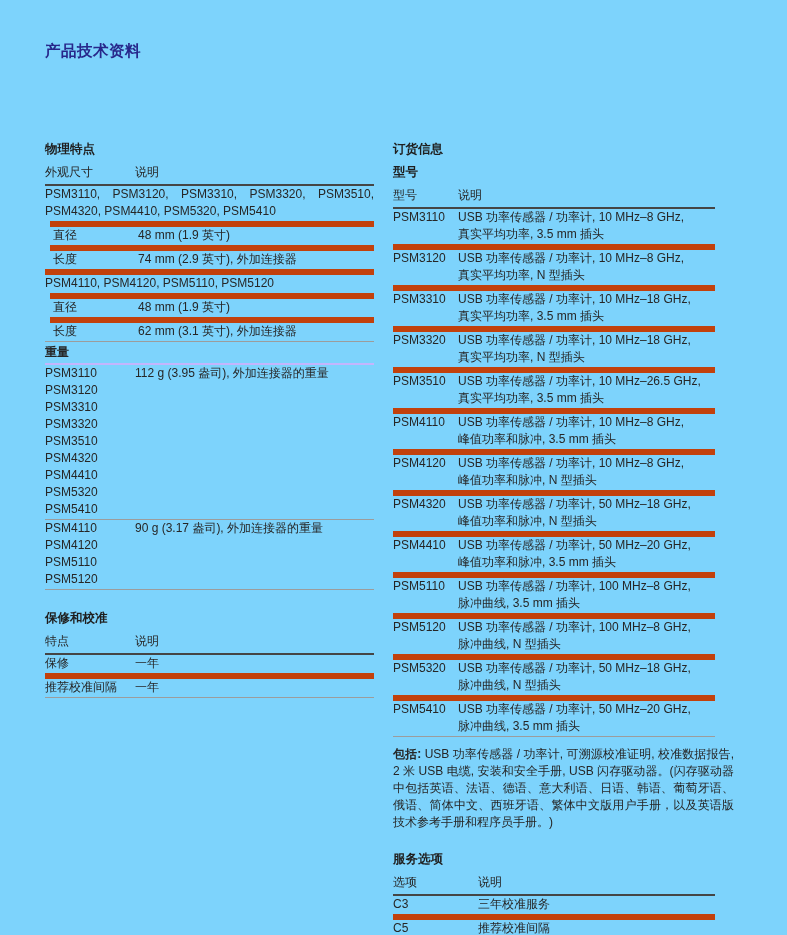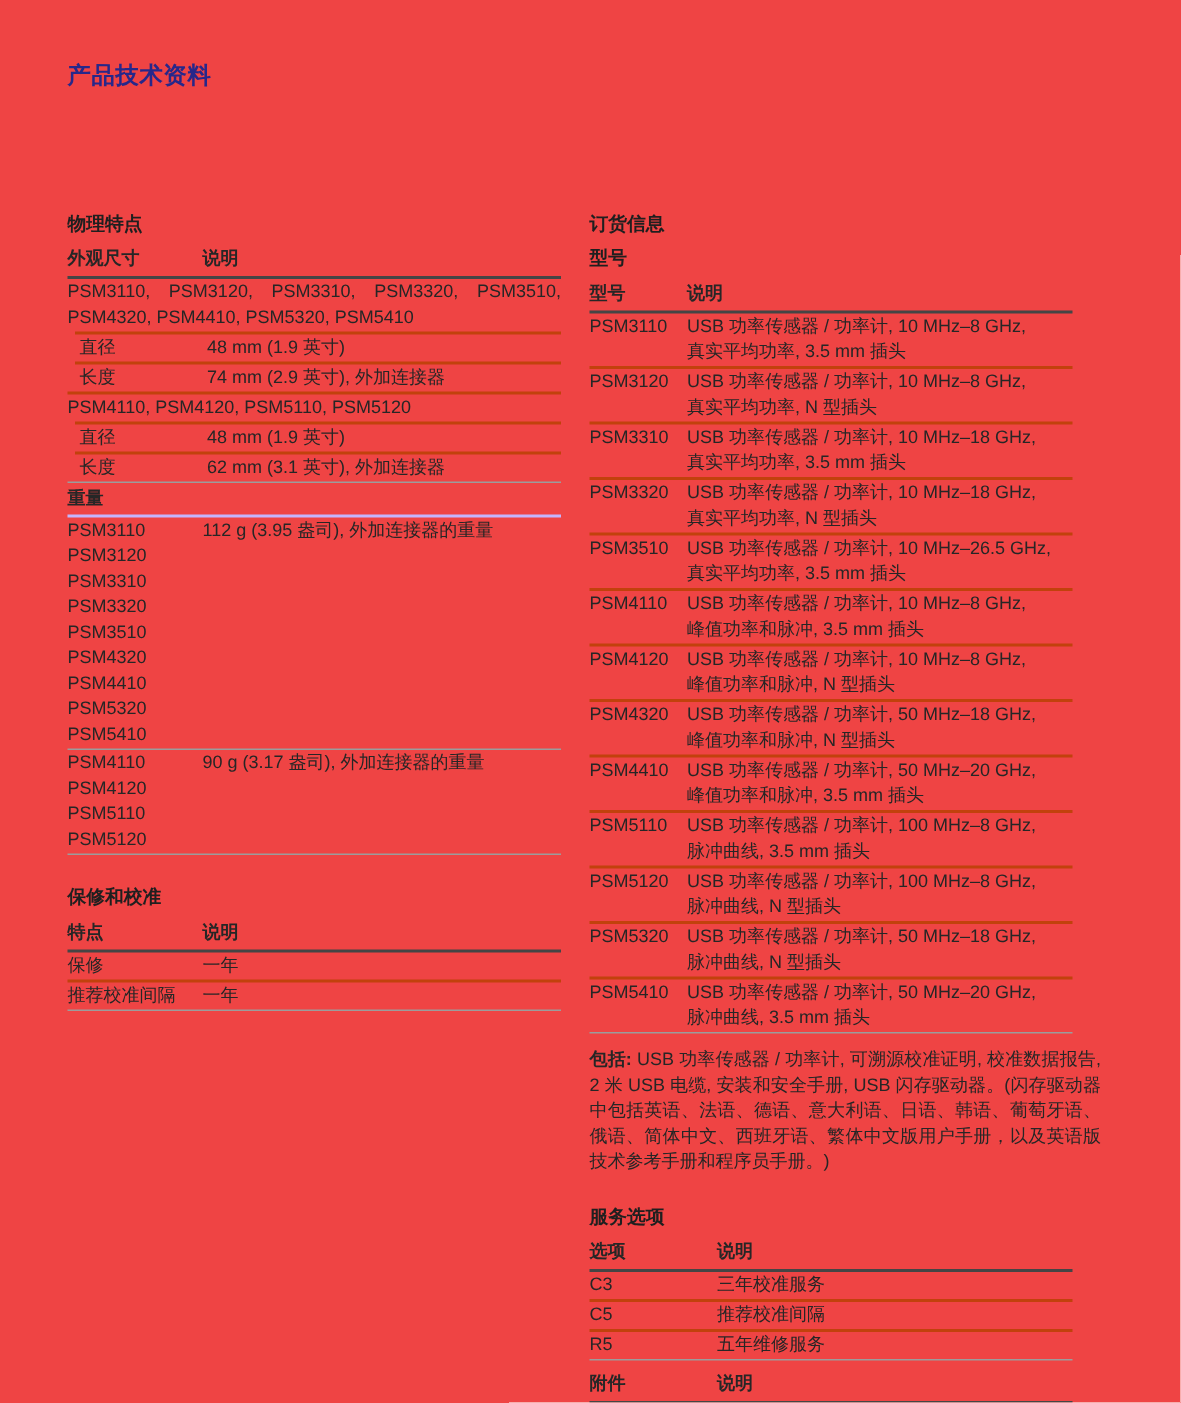--- a/index.html
+++ b/index.html
@@ -1,40 +1,40 @@
 <!DOCTYPE html>
 <html><head>
 <meta charset="utf-8">
 <style>
   html,body { margin:0; padding:0; background:#ffffff; }
   .page {
-    position:relative; width:787px; height:935px; background:#ef4444;
+    position:relative; width:787px; height:935px; background:#7dd3fc;
     font-family:"Liberation Sans", sans-serif; font-size:12px; line-height:17px;
     color:#262626; overflow:hidden;
   }
   .doc-title {
     position:absolute; left:45px; top:41px; margin:0;
     font-size:15.5px; line-height:19px; font-weight:700; letter-spacing:0.5px;
     color:#27278a;
   }
   .col { position:absolute; top:102px;margin-top:40px; }
   .col-left  { left:45px;  width:329px; }
   .col-right { left:393px; width:341px; }
 
   .sec   { margin:0; font-size:12.5px; line-height:15px; font-weight:700; color:#1f1f1f; }
   .subsec{ margin:8px 0 0; font-size:12.5px; line-height:15px; font-weight:700; color:#1f1f1f; }
   .mt21 { margin-top:21px; }
   .mt13 { margin-top:13px; }
 
   .tbl { width:100%; margin-top:5px; }
   .col-right .tbl { width:322px; }
 
-  .t-head { display:flex; padding:2px 0 3px; font-weight:700; border-bottom:2px solid #454545; }
+  .t-head { display:flex; padding:2px 0 3px; font-weight:400; border-bottom:2px solid #454545; }
   .rows-wrap { border-bottom:1px solid #9c9c9c; }
-  .row { display:flex; padding:0 0 1px; border-top:2px solid #c2410c; }
+  .row { display:flex; padding:0 0 1px; border-top:6px solid #c2410c; }
   .row.first { border-top:none; }
   .group { display:block; text-align:justify; }
   .indent { margin-left:5px; }
   .c1 { flex:none; }
   .w90 { width:90px; } .w65 { width:65px; } .w85 { width:85px; }
   .indent .c1 { width:85px; padding-left:3px; }
   .c2 { flex:1 1 auto; min-width:0; }
   .c2 .ln { white-space:nowrap; }
 
   .subhead { font-weight:700; padding:2px 0; border-bottom:2px solid #c4b5fd; }

